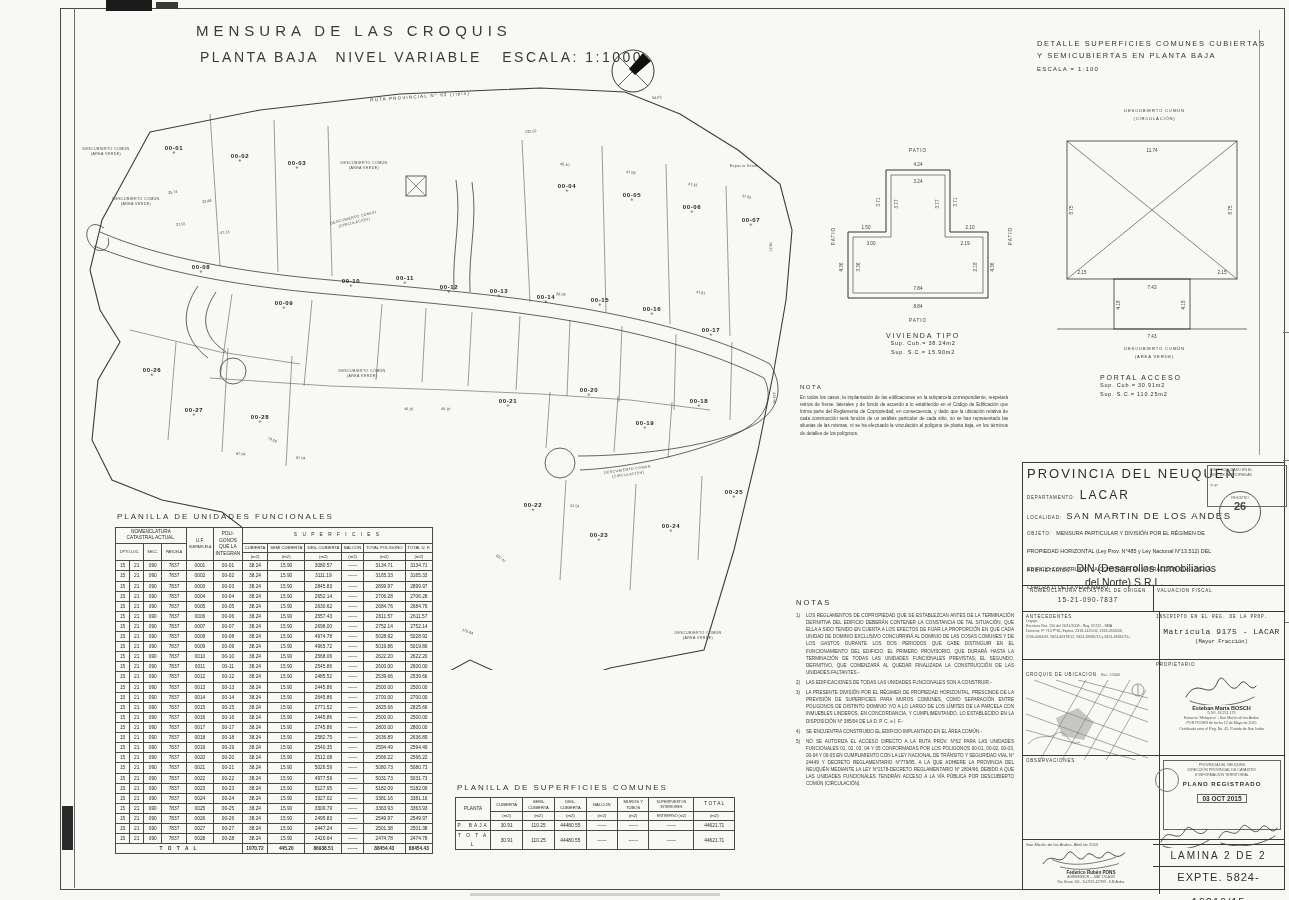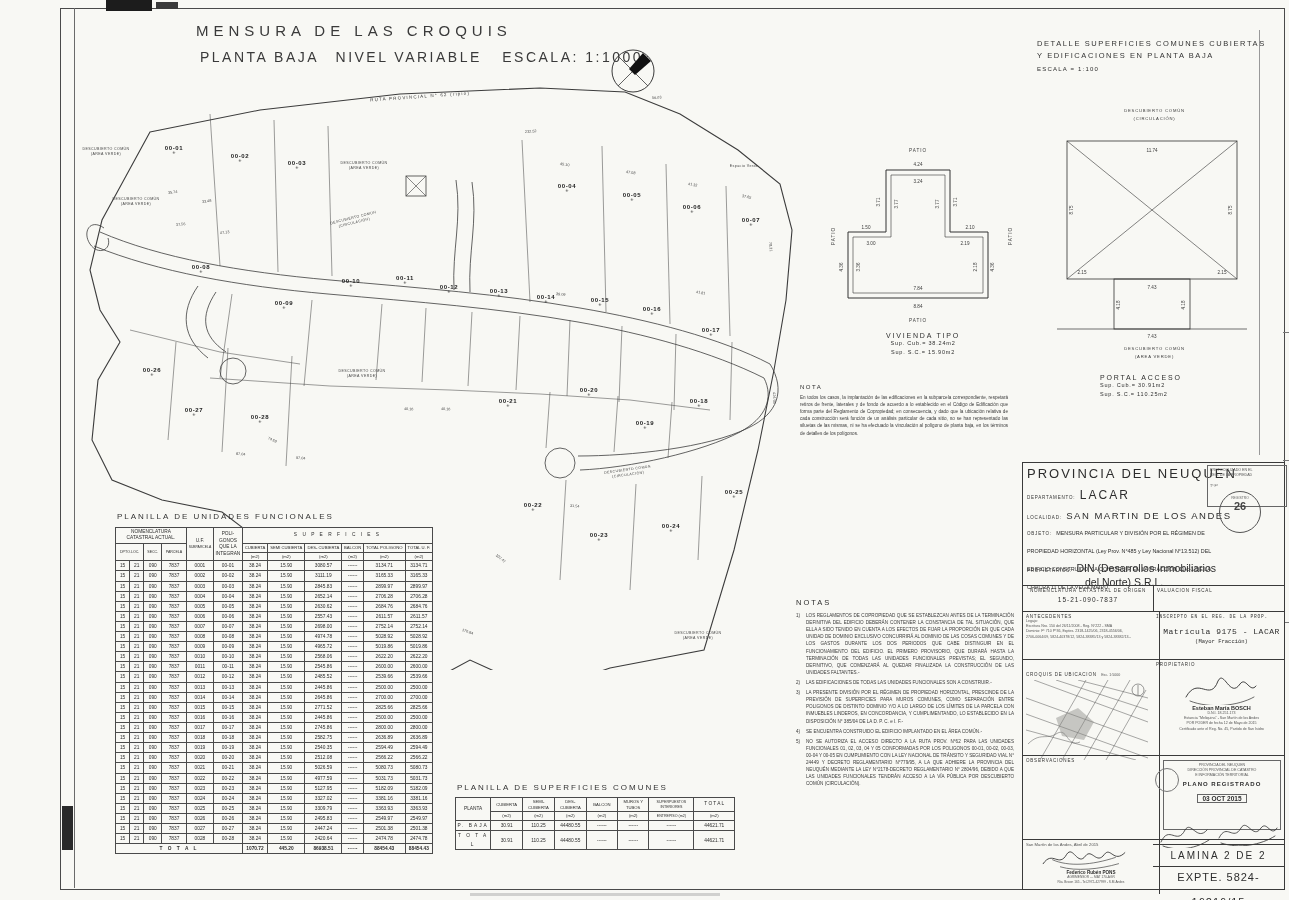--- a/index.html
+++ b/index.html
@@ -300,21 +300,21 @@
     </svg>
   </div>
   <div class="abs ctr" style="left:838px;top:332px;width:170px;">
     <div class="sup-name">VIVIENDA TIPO</div>
     <div class="sup-val">Sup. Cub.= 38.24m2</div>
     <div class="sup-val">Sup. S.C.= 15.90m2</div>
   </div>
 
   <div class="abs" style="left:1037px;top:38px;">
     <div class="det-title">DETALLE SUPERFICIES COMUNES CUBIERTAS</div>
-    <div class="det-title">Y EDIFICACIONES EN PLANTA BAJA</div>
+    <div class="det-title">Y SEMICUBIERTAS EN PLANTA BAJA</div>
     <div class="det-scale">ESCALA = 1:100</div>
   </div>
   <div class="abs ctr" style="left:1062px;top:108px;width:185px;">
     <div class="lbl-sm">DESCUBIERTO COMÚN</div>
     <div class="lbl-sm" style="margin-top:3px;">(CIRCULACIÓN)</div>
   </div>
   <div class="abs" style="left:1057px;top:133px;">
     <svg width="190" height="208" viewBox="0 0 190 208">
       <g font-family="Liberation Sans, sans-serif" font-size="4.6" fill="#3a3a3a" text-anchor="middle">
         <rect x="10" y="8" width="170" height="138" stroke="#333" stroke-width="0.8" fill="none"></rect>

